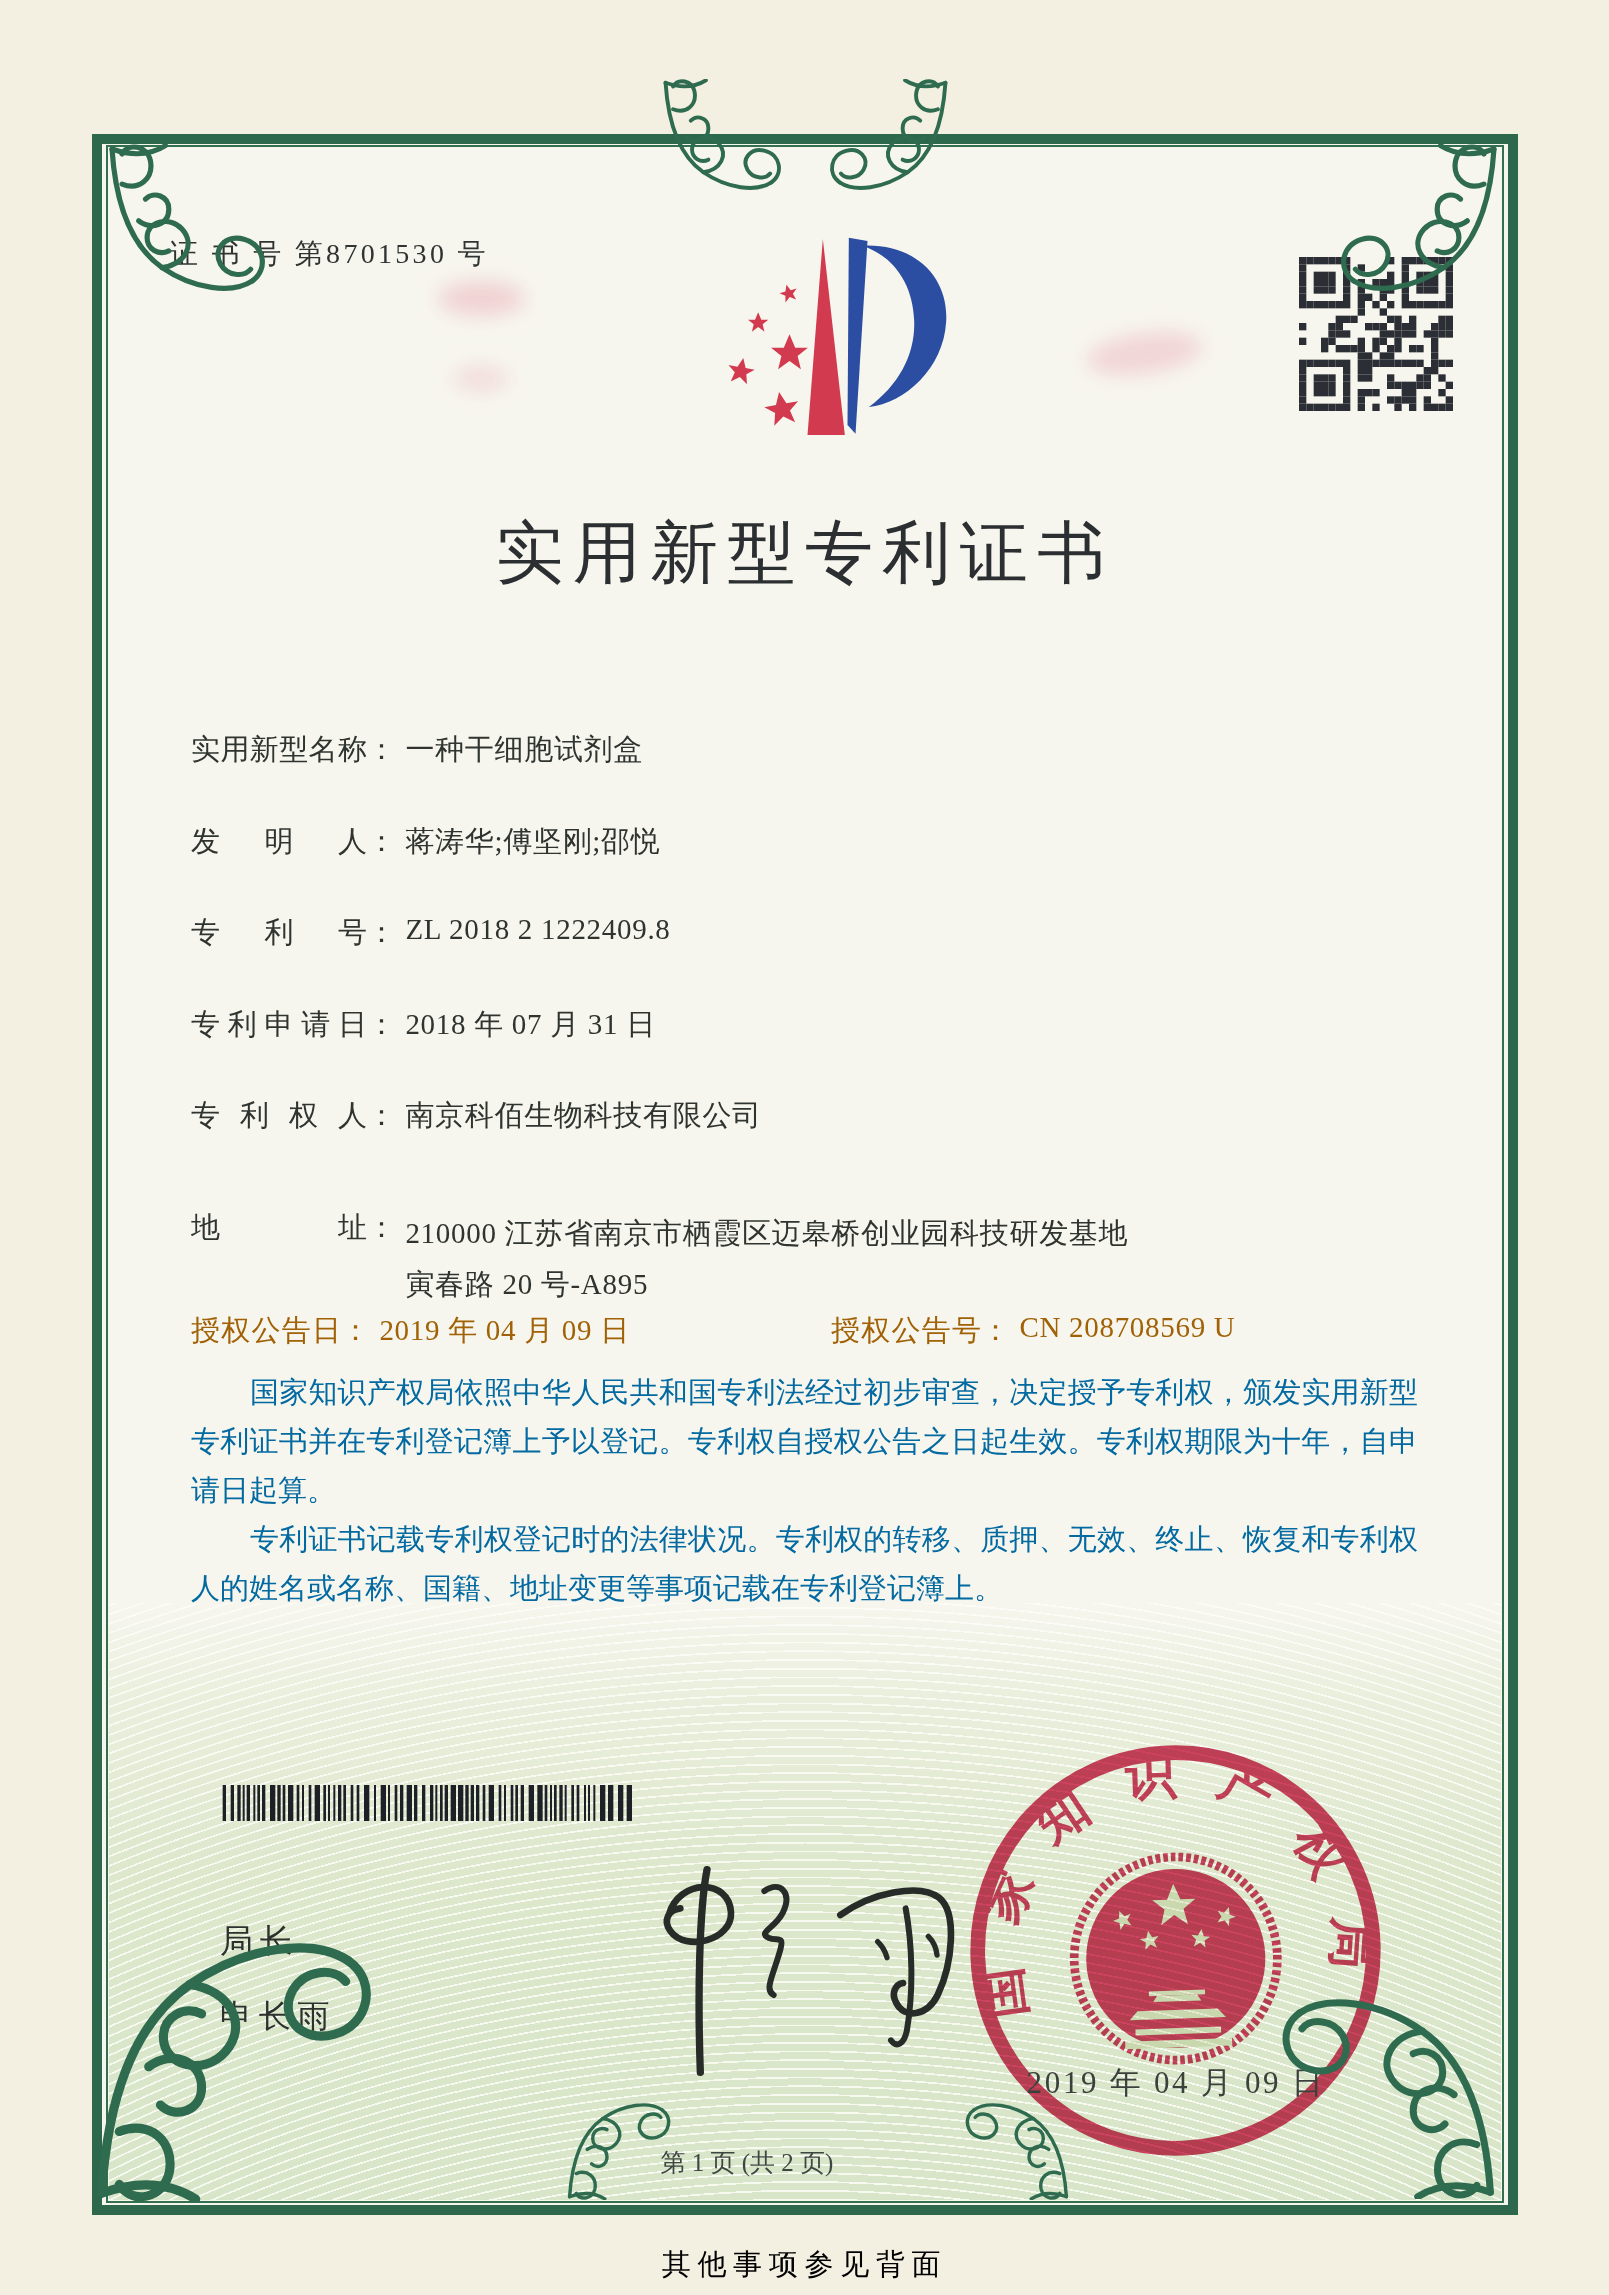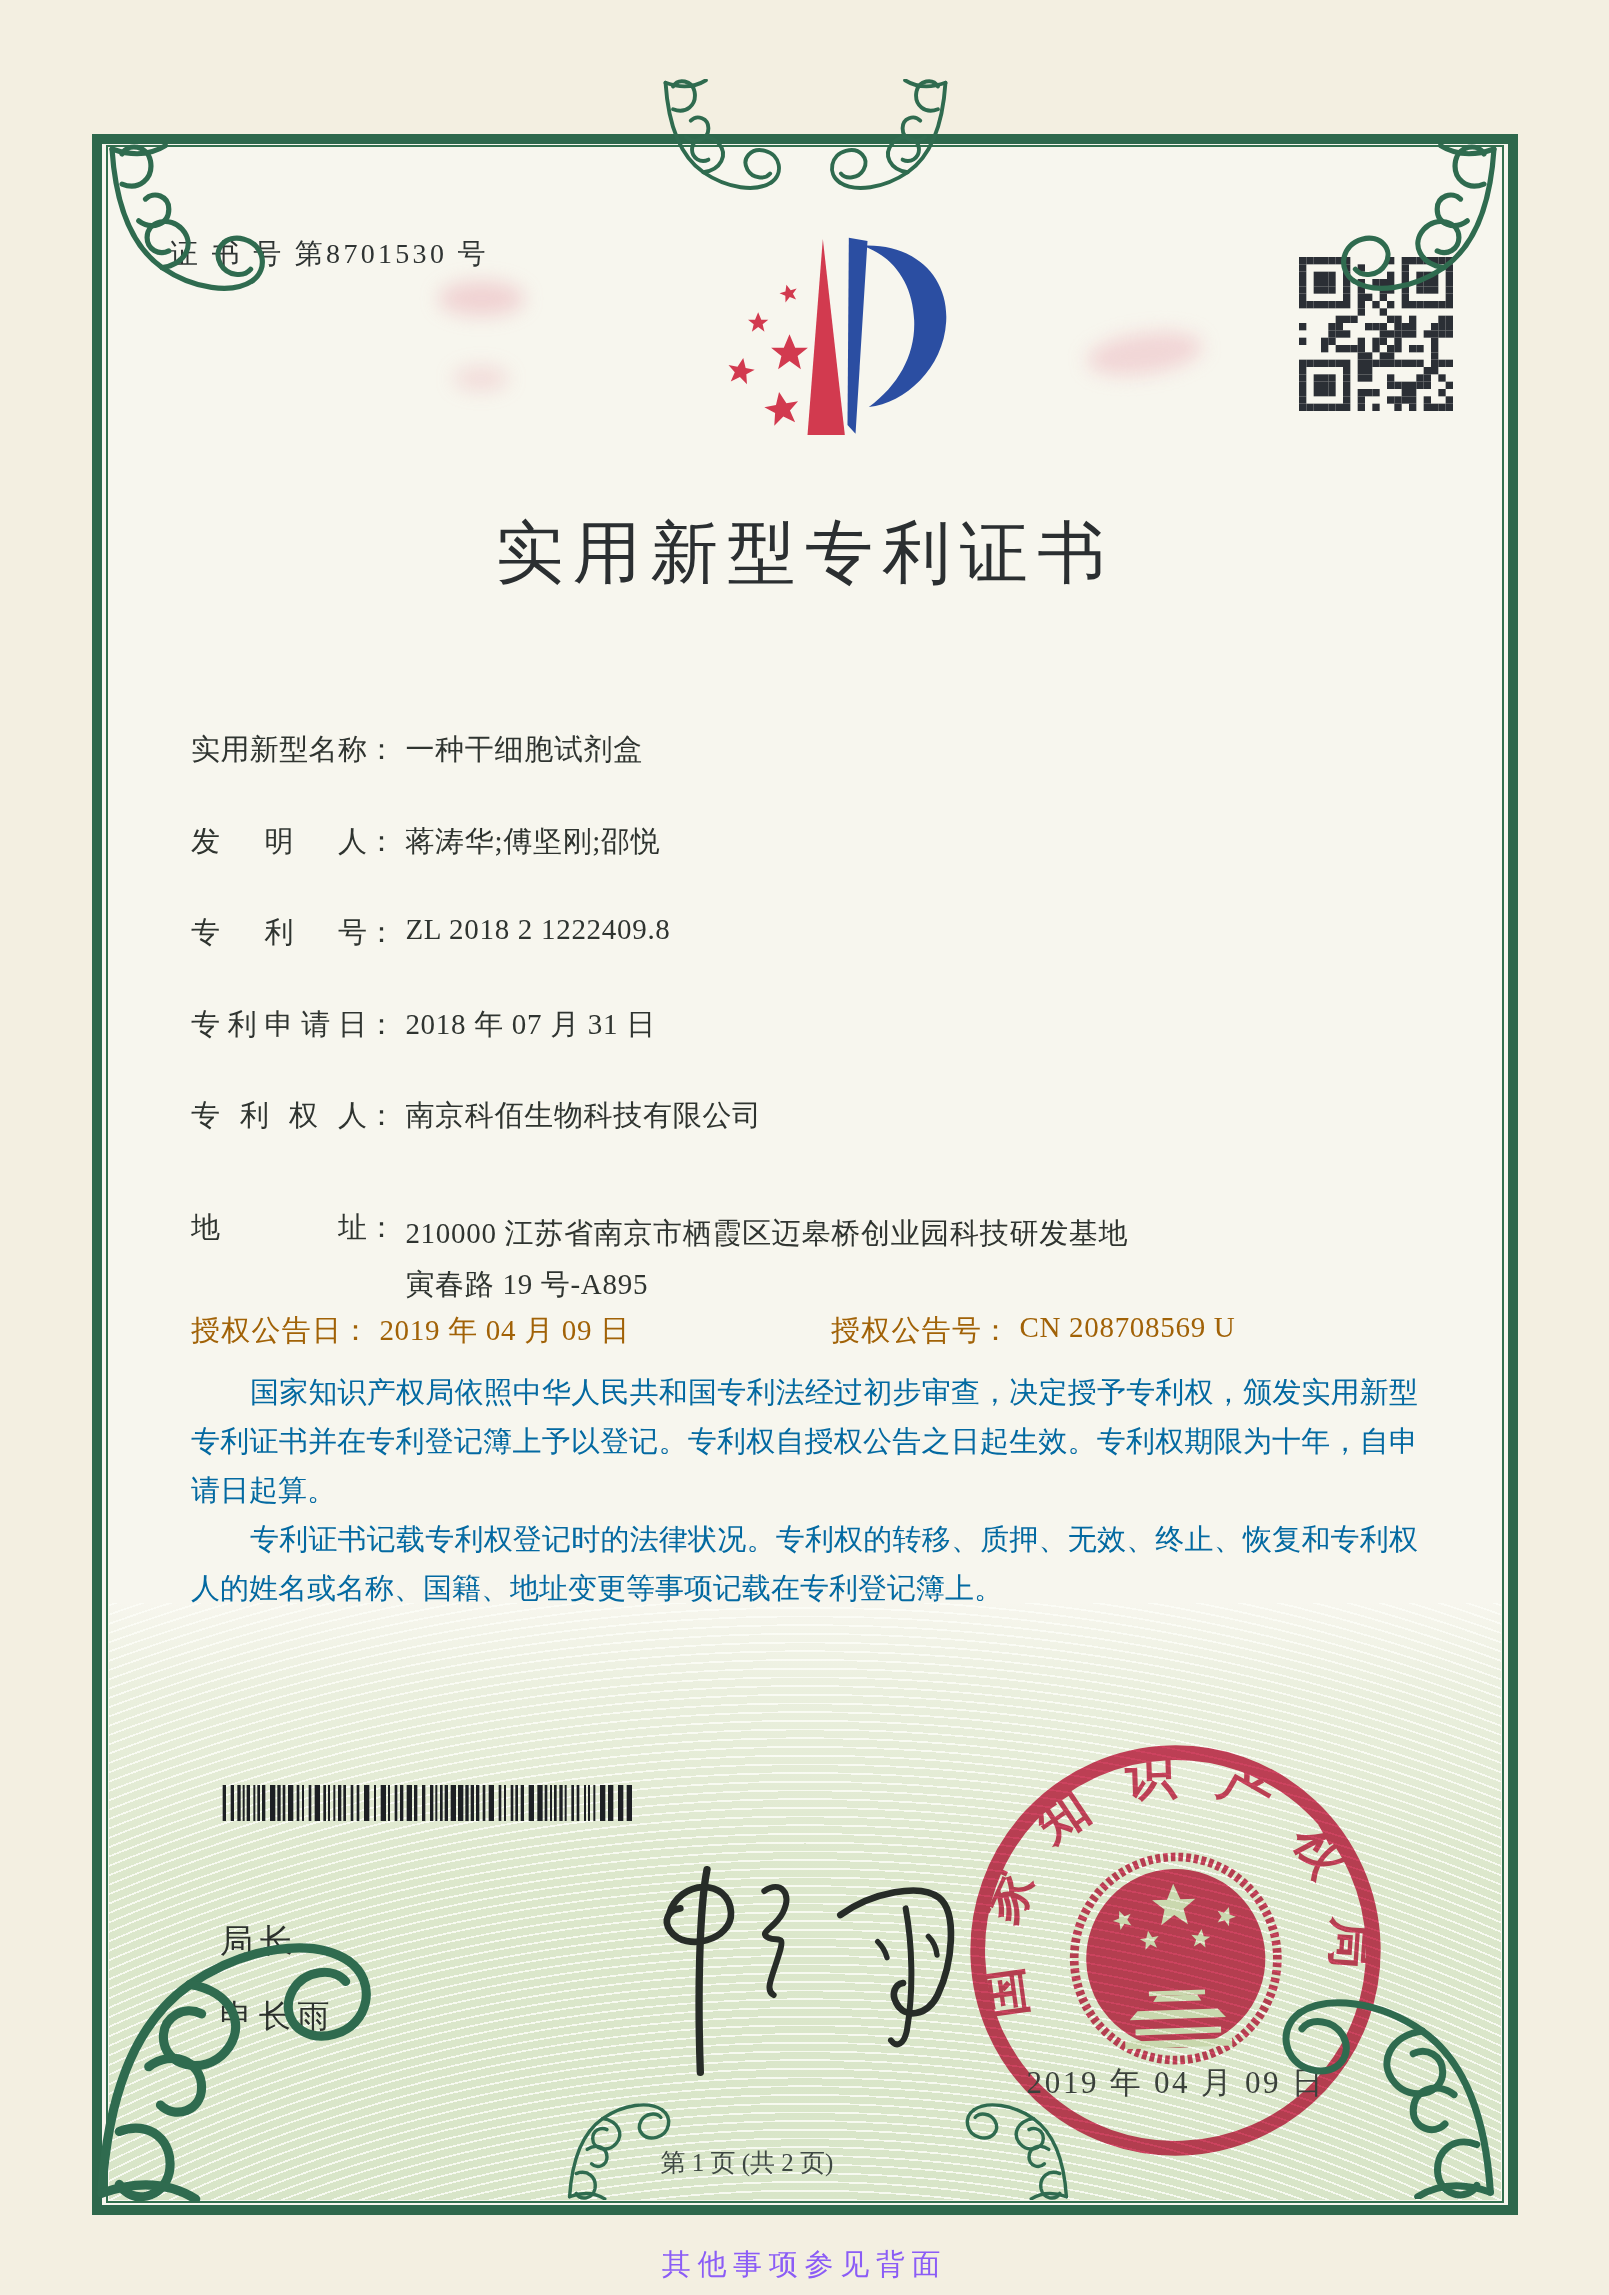--- a/index.html
+++ b/index.html
@@ -38,21 +38,21 @@
   .paras p{margin:0;text-indent:59px;}
   .barcode{position:absolute;left:222px;top:1785px;width:420px;height:36px;z-index:3;}
   .signer-title{position:absolute;left:220px;top:1919px;font-size:33px;letter-spacing:6.7px;z-index:3;color:#2c312d;}
   .signer-name{position:absolute;left:220px;top:1995px;font-size:32px;letter-spacing:6.7px;z-index:3;color:#2c312d;}
   .signature{position:absolute;left:605px;top:1851px;z-index:3;}
   .seal{position:absolute;left:963px;top:1738px;z-index:4;mix-blend-mode:multiply;opacity:.95;transform:rotate(-2deg);}
   .seal-date{position:absolute;left:949px;top:2062px;width:454px;text-align:center;font-size:31px;
              letter-spacing:2.7px;z-index:5;color:#3a403b;}
   .page-info{position:absolute;left:92px;top:2146px;width:1310px;text-align:center;font-size:25px;z-index:3;color:#3d4742;}
   .back-note{position:absolute;left:0;top:2245px;width:1609px;text-align:center;font-size:29px;letter-spacing:6.7px;
-             z-index:3;color:#8b5cf6;}
+             z-index:3;color:#000000;}
   .logo{position:absolute;left:687px;top:235px;z-index:3;}
   .qr{position:absolute;left:1299px;top:257px;width:154px;height:154px;z-index:3;}
   .orn{position:absolute;z-index:7;pointer-events:none;}
 </style>
 </head>
 <body>
 
 <div class="page">
 
   <svg width="0" height="0" style="position:absolute" aria-hidden="true">
@@ -356,21 +356,21 @@
   <div class="frow" style="top:913px">
     <span class="flabel">专利号</span><span class="fcolon">：</span><span class="fvalue">ZL 2018 2 1222409.8</span>
   </div>
   <div class="frow" style="top:1005px">
     <span class="flabel">专利申请日</span><span class="fcolon">：</span><span class="fvalue">2018 年 07 月 31 日</span>
   </div>
   <div class="frow" style="top:1096px">
     <span class="flabel">专利权人</span><span class="fcolon">：</span><span class="fvalue">南京科佰生物科技有限公司</span>
   </div>
   <div class="frow" style="top:1208px">
-    <span class="flabel">地址</span><span class="fcolon">：</span><span class="addr-block"><span>210000 江苏省南京市栖霞区迈皋桥创业园科技研发基地</span><br><span>寅春路 19 号-A895</span></span>
+    <span class="flabel">地址</span><span class="fcolon">：</span><span class="addr-block"><span>210000 江苏省南京市栖霞区迈皋桥创业园科技研发基地</span><br><span>寅春路 20 号-A895</span></span>
   </div>
 
   <div class="frow-grant">
     <span class="g1">
       <span class="flabel5">授权公告日</span><span class="fcolon">：</span><span class="fvalue">2019 年 04 月 09 日</span>
     </span>
     <span class="g2">
       <span class="flabel5">授权公告号</span><span class="fcolon">：</span><span class="fvalue">CN 208708569 U</span>
     </span>
   </div>

